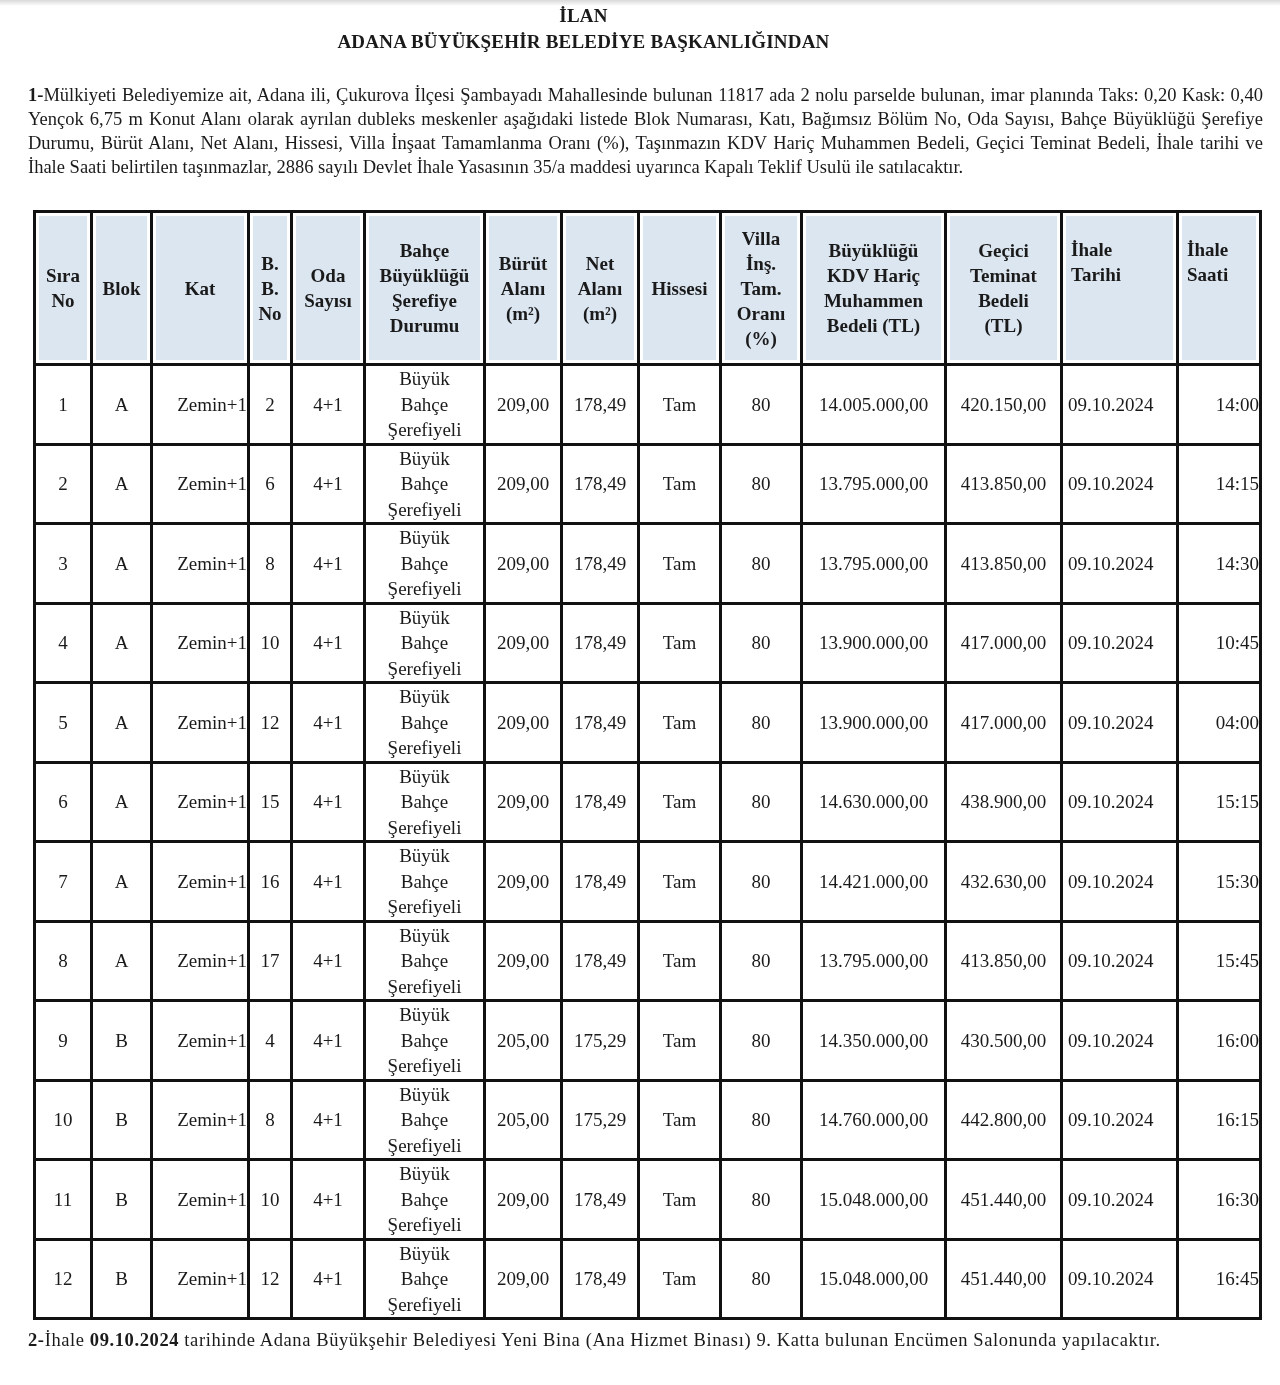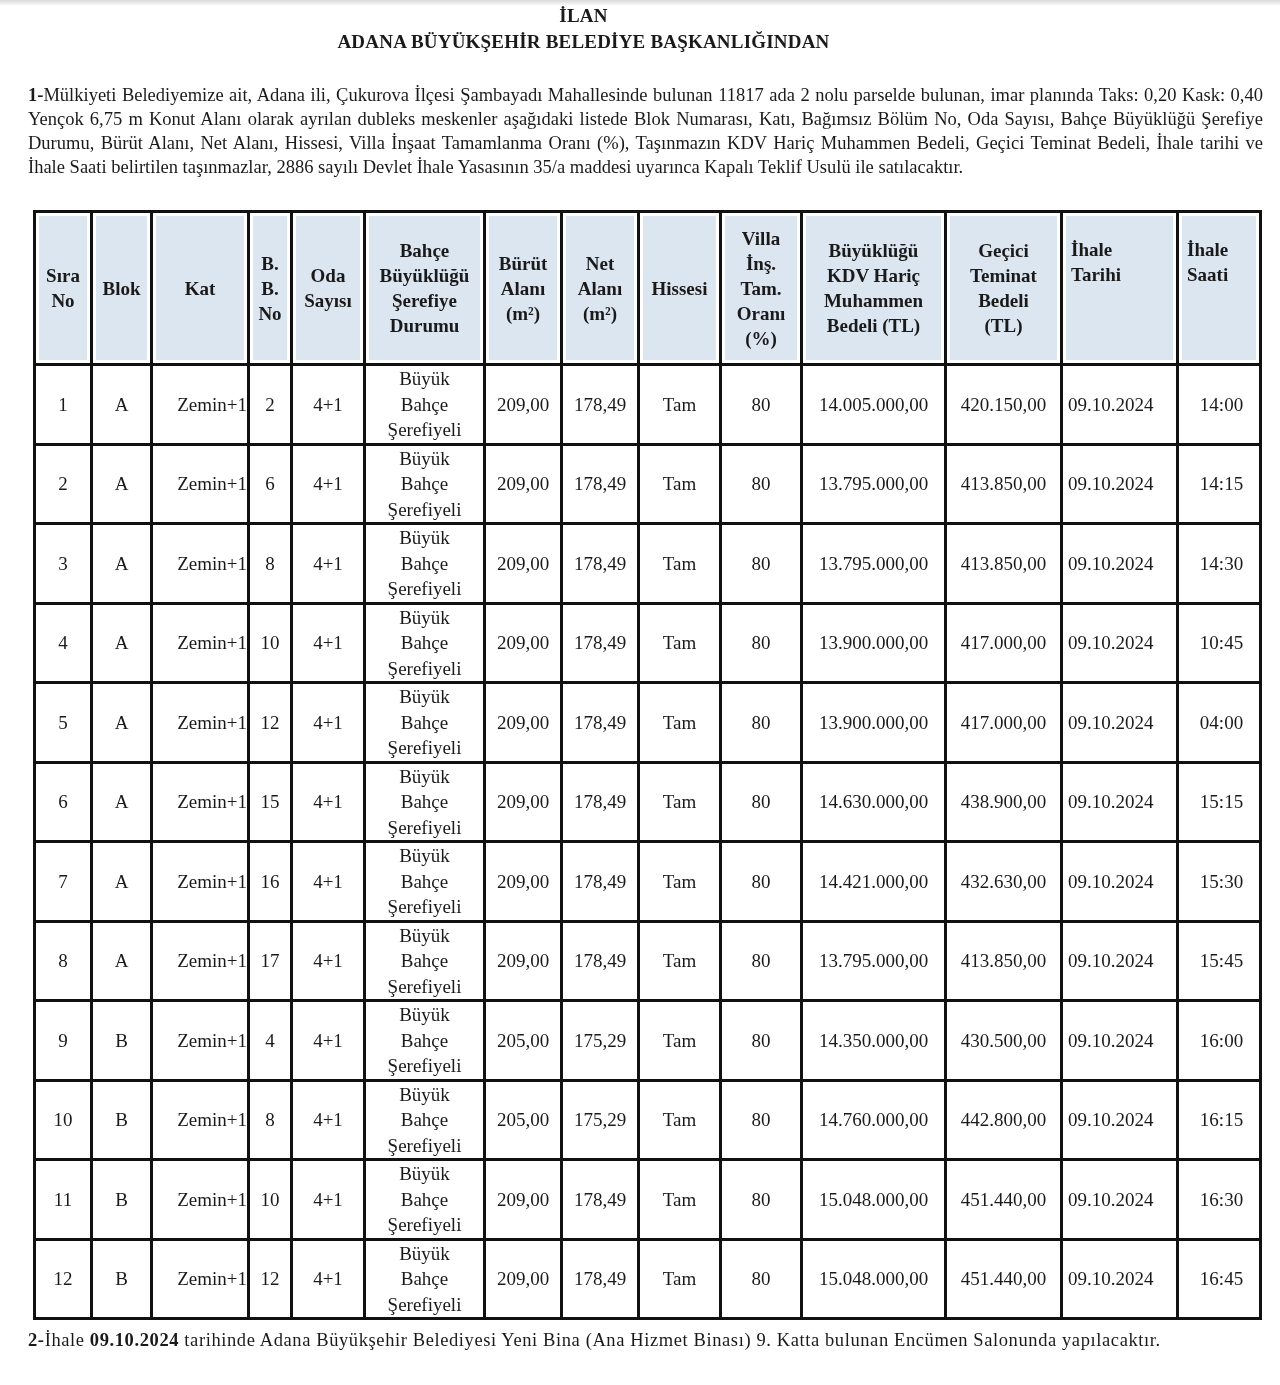--- a/index.html
+++ b/index.html
@@ -43,21 +43,21 @@
       background: #dce6f1;
       box-shadow: inset 0 0 0 3px #ffffff;
       font-weight: bold;
       line-height: 25px;
       height: 153px;
     }
     table.ilan th.left { text-align: left; vertical-align: top; padding-top: 24px; padding-left: 8px; }
     table.ilan td { height: 79px; line-height: 25.5px; }
     table.ilan td.left { text-align: right; padding-left: 4px; }
     table.ilan td.date { text-align: left; padding-left: 5px; }
-    table.ilan td.time { text-align: center; padding-left: 5px; }
+    table.ilan td.time { text-align: right; padding-left: 5px; }
   </style>
 </head>
 <body>
 
 <div class="top-shade"></div>
 
 <div class="title t1">İLAN</div>
 <div class="title t2">ADANA BÜYÜKŞEHİR BELEDİYE BAŞKANLIĞINDAN</div>
 
 <p class="para para1"><b>1-</b><span>Mülkiyeti Belediyemize ait, Adana ili, Çukurova İlçesi Şambayadı Mahallesinde bulunan 11817 ada 2 nolu parselde bulunan, imar planında Taks: 0,20 Kask: 0,40 Yençok 6,75 m Konut Alanı olarak ayrılan dubleks meskenler aşağıdaki listede Blok Numarası, Katı, Bağımsız Bölüm No, Oda Sayısı, Bahçe Büyüklüğü Şerefiye Durumu, Bürüt Alanı, Net Alanı, Hissesi, Villa İnşaat Tamamlanma Oranı (%), Taşınmazın KDV Hariç Muhammen Bedeli, Geçici Teminat Bedeli, İhale tarihi ve İhale Saati belirtilen taşınmazlar, 2886 sayılı Devlet İhale Yasasının 35/a maddesi uyarınca Kapalı Teklif Usulü ile satılacaktır.</span></p>

